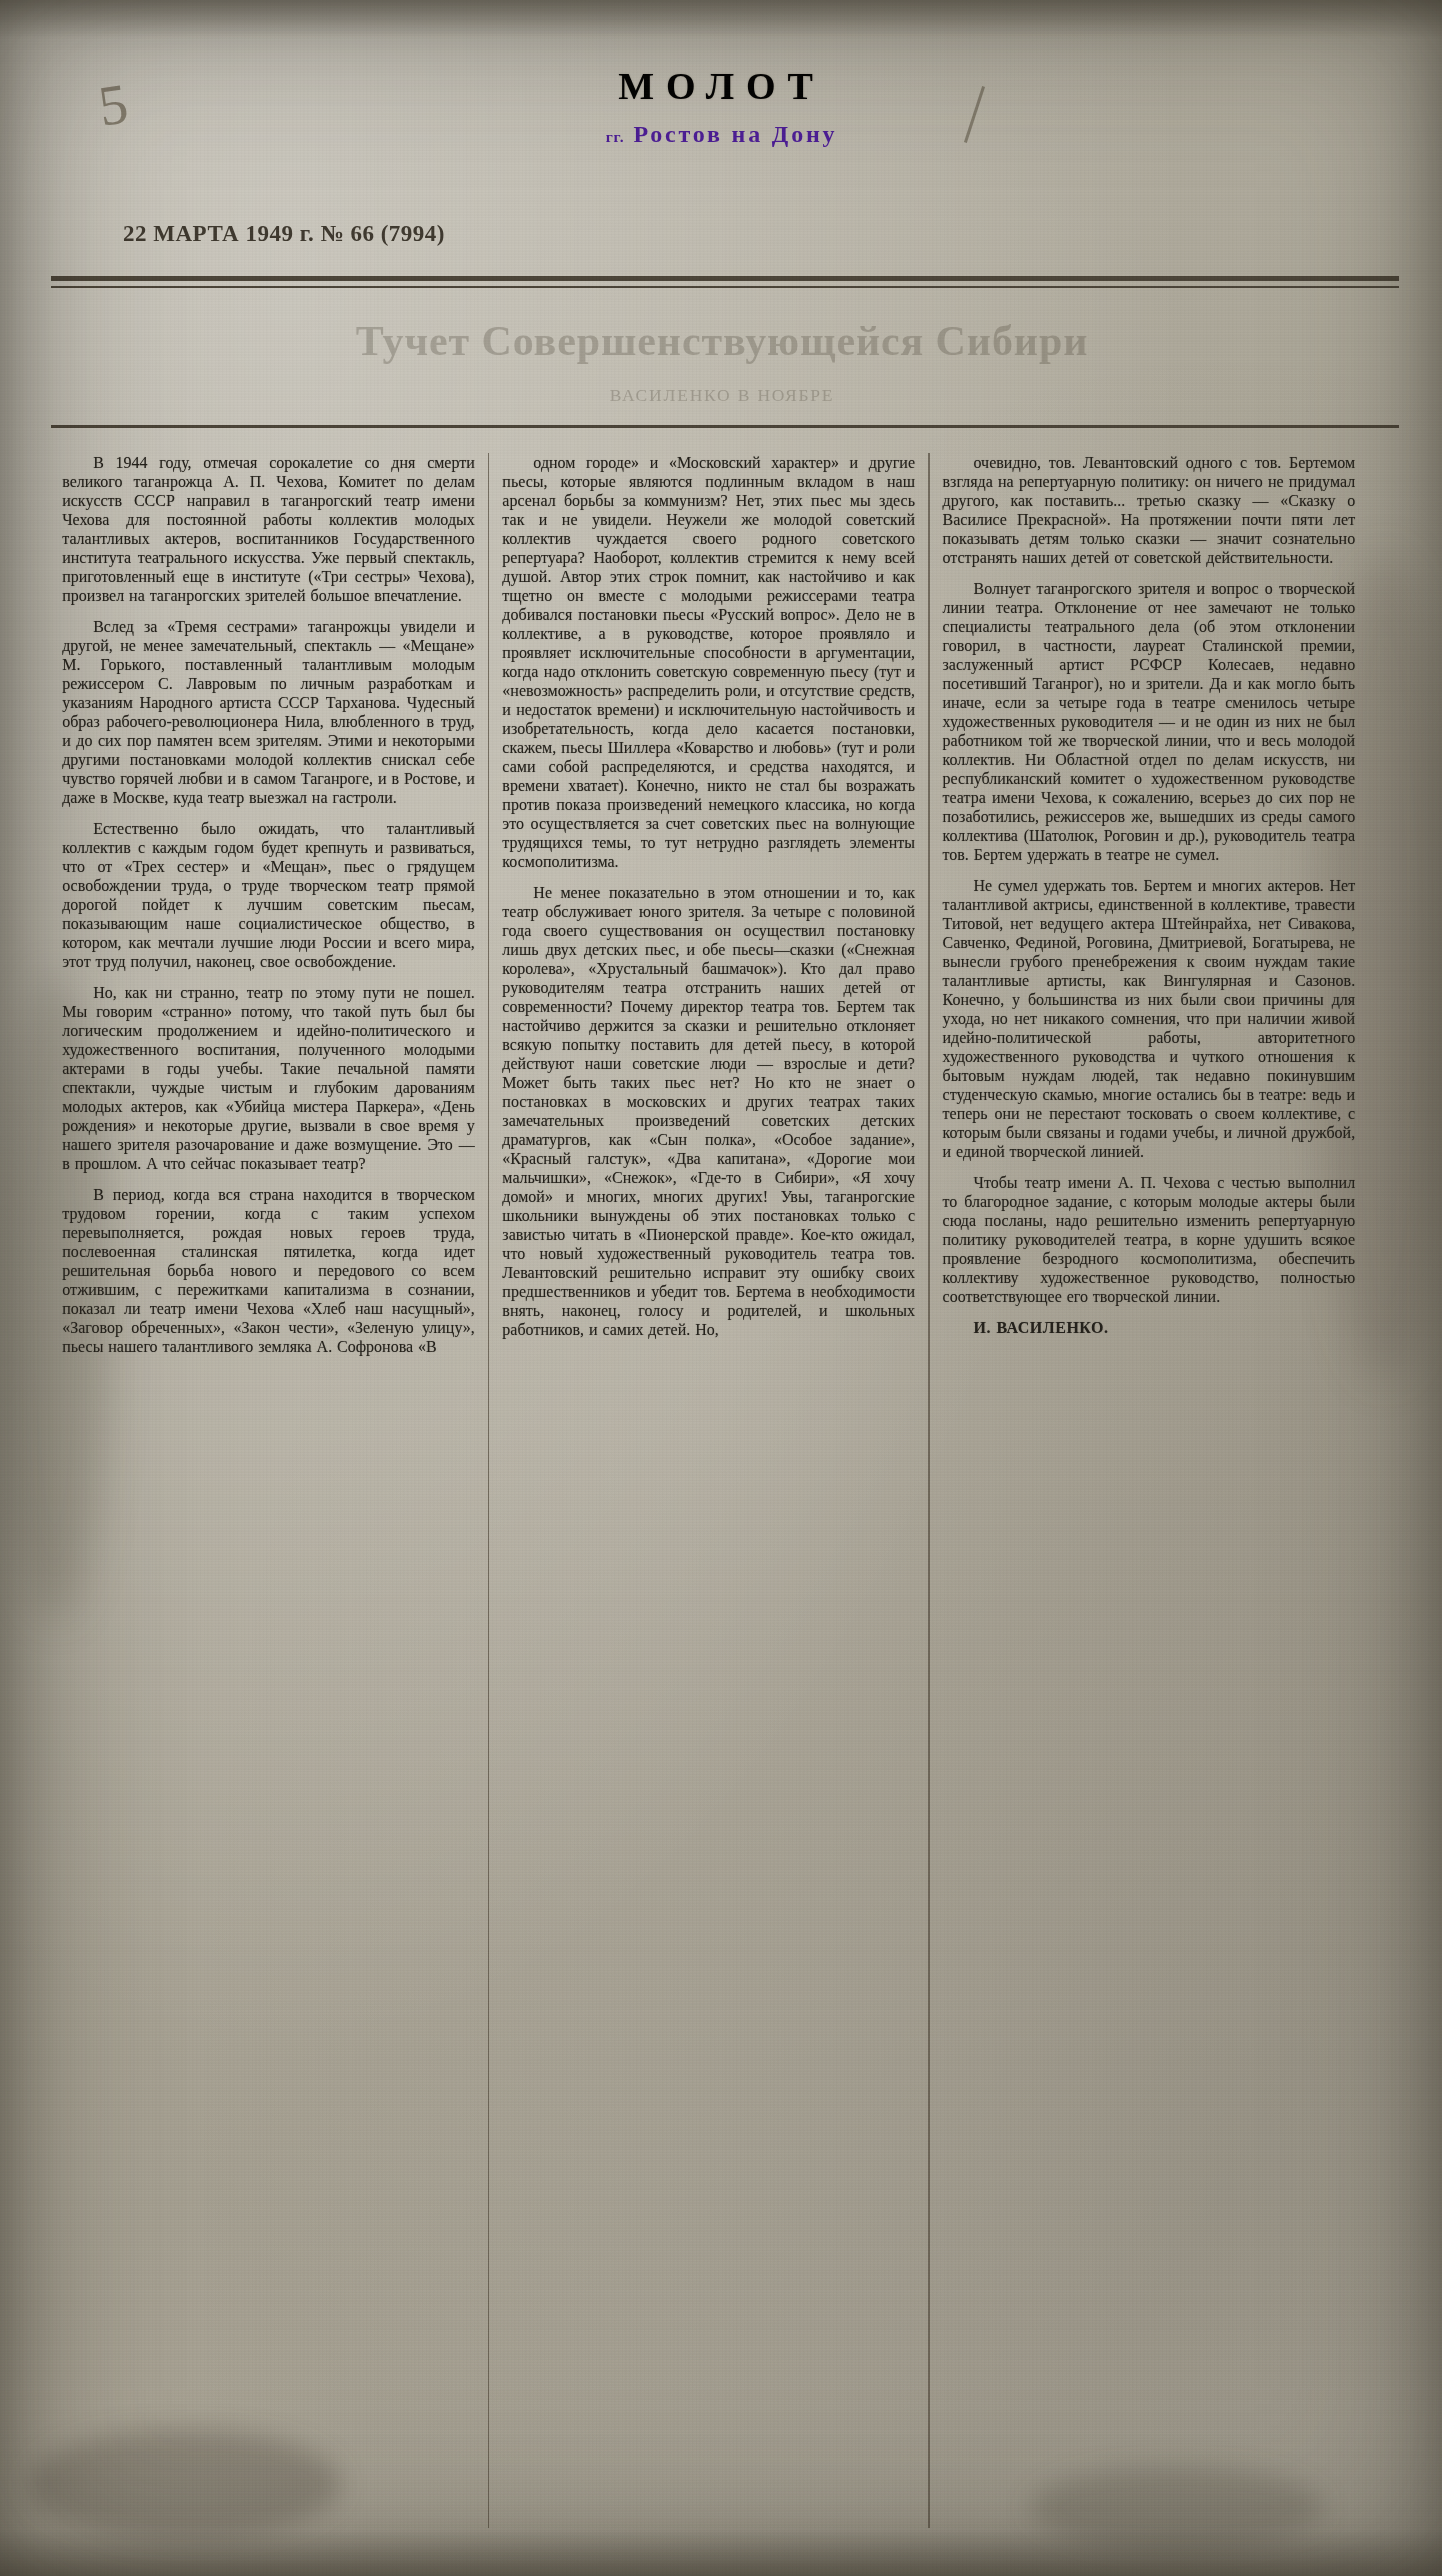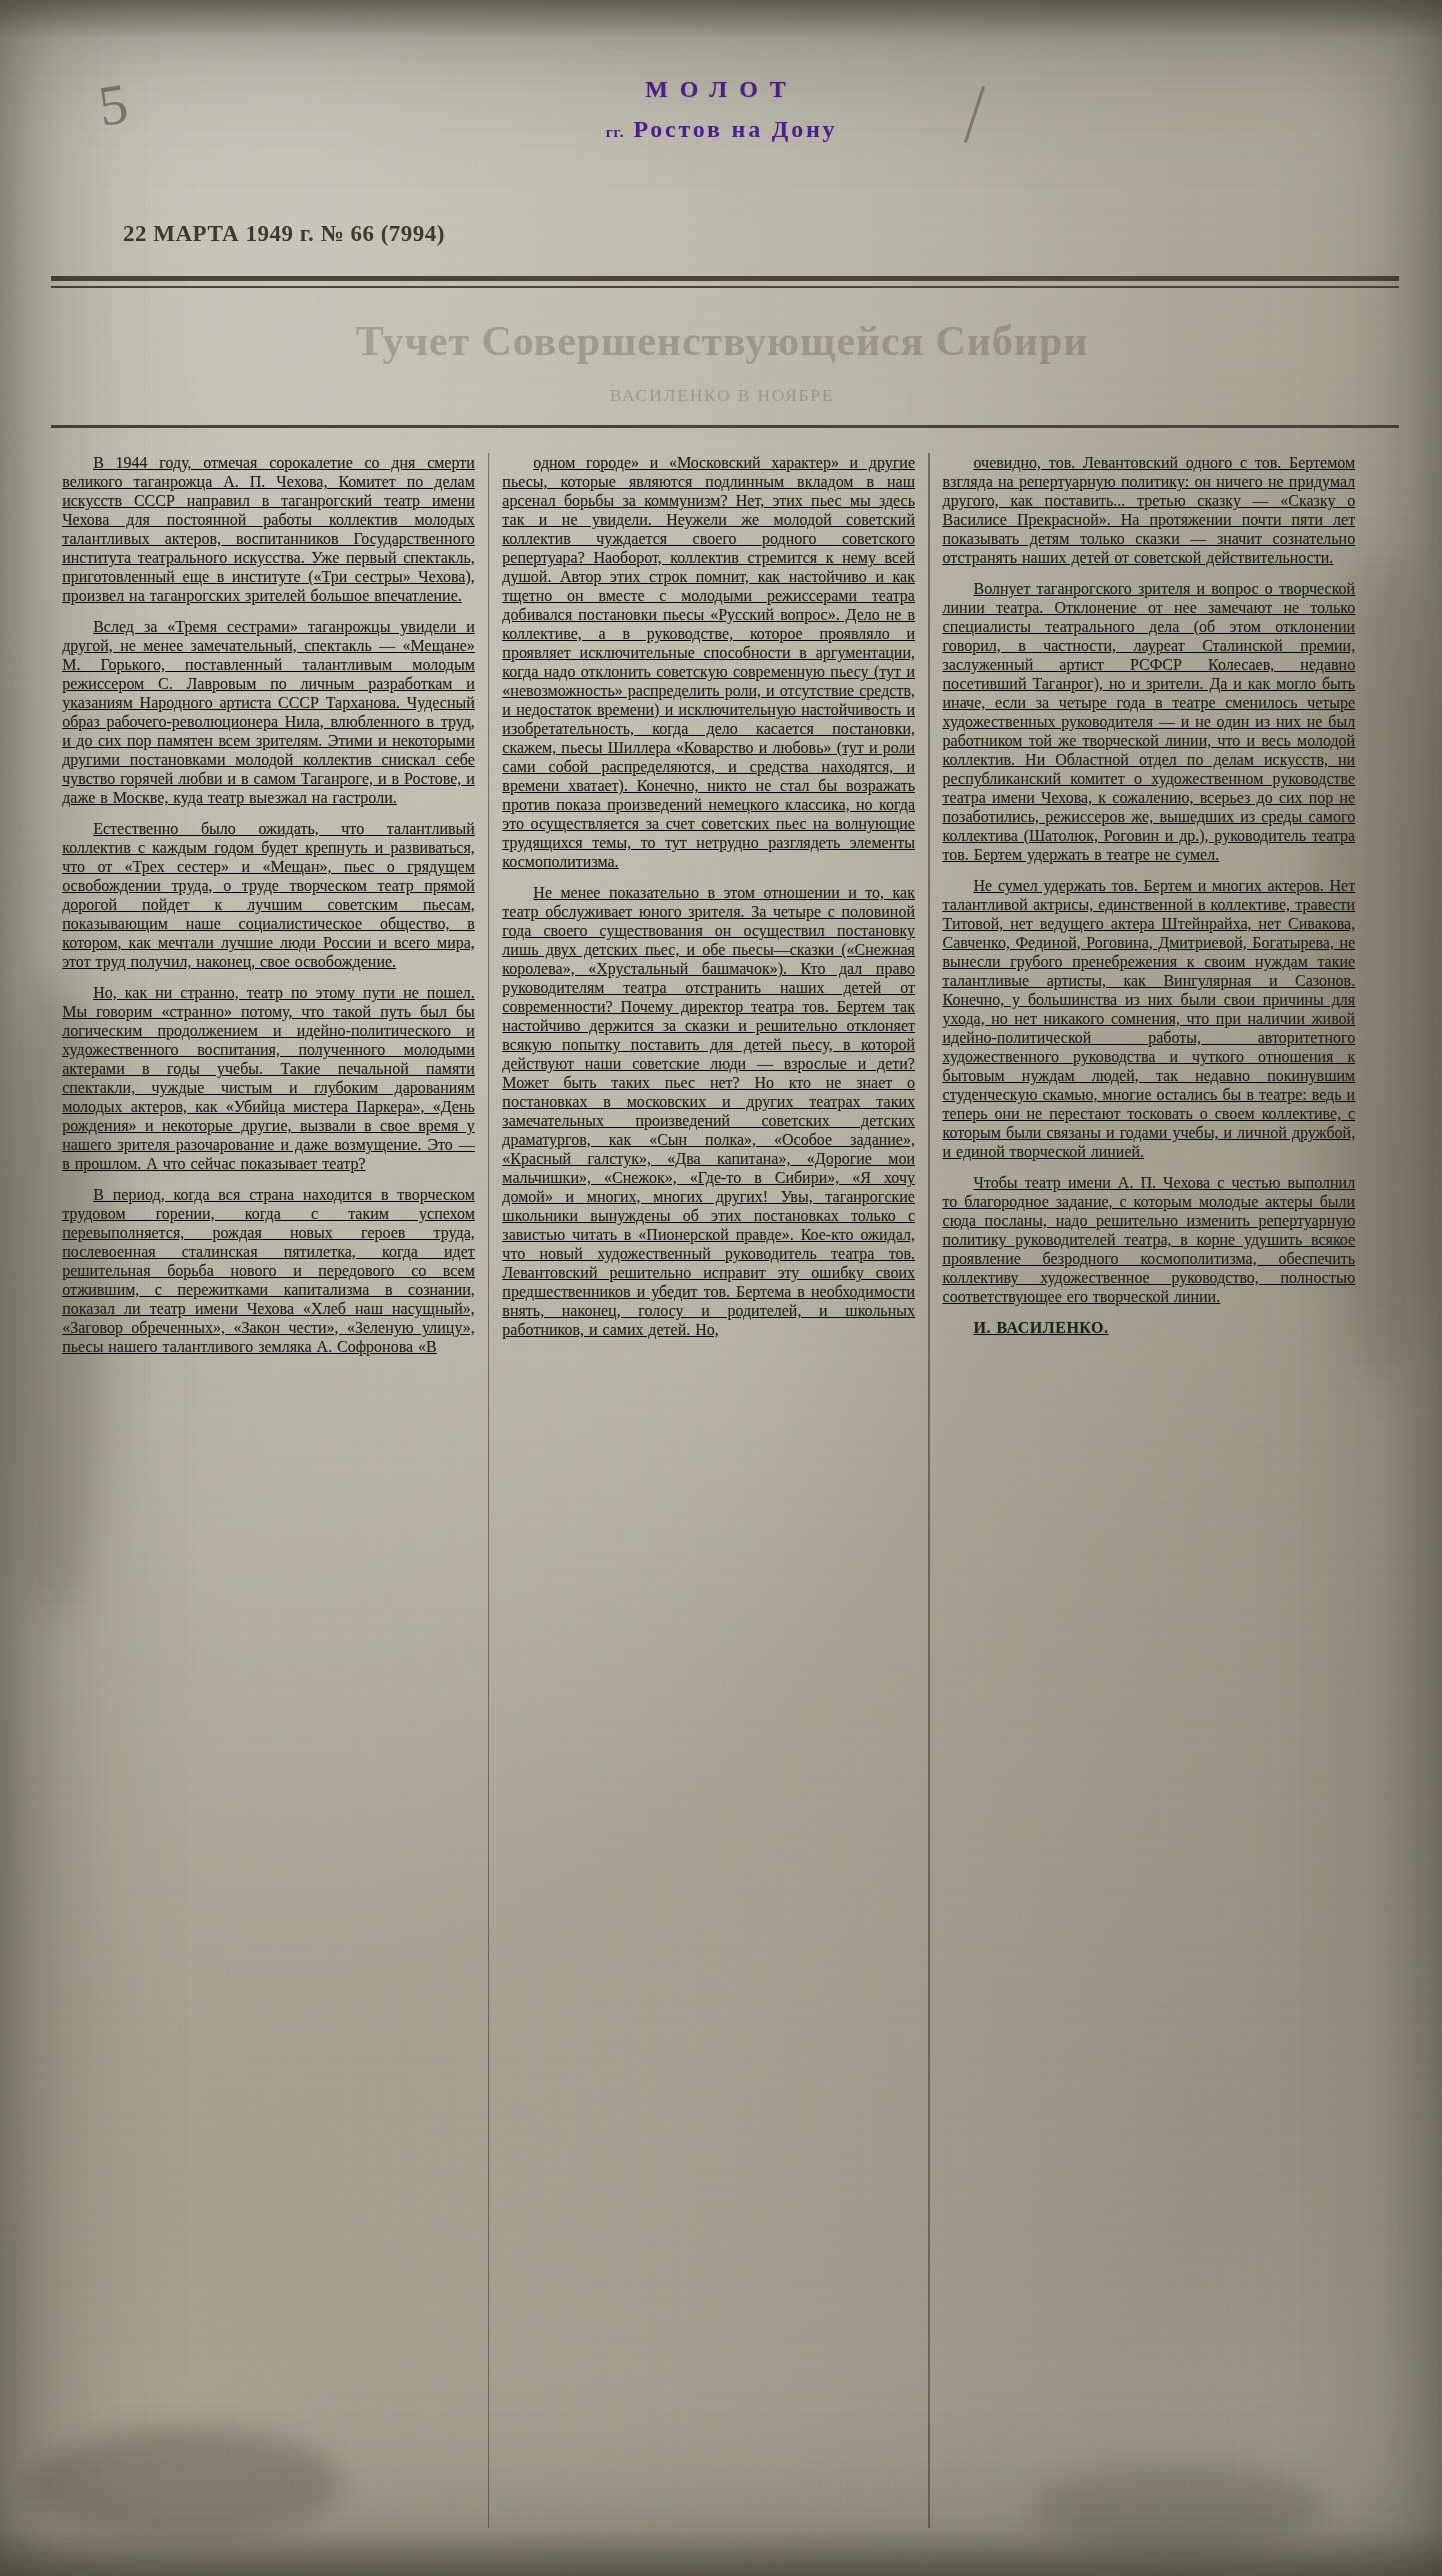--- a/index.html
+++ b/index.html
@@ -44,26 +44,25 @@
   
   .masthead {
     position: absolute;
     left: 0; top: 64px;
     width: 100%;
     text-align: center;
     color: #3a352c;
   }
   .masthead-title {
     font-family: "Liberation Serif", serif;
-    font-size: 24px;
+    font-size: 38px;
     letter-spacing: 12px;
     font-weight: 700;
-    color: #4c1d95;
+    color: #000000;
     text-shadow: 0 0 1.8px rgba(90,82,67,0.4);
-    margin-top: 12px;
   }
   .masthead-sub {
     margin-top: 13px;
     font-size: 24px;
     letter-spacing: 2.8px;
     font-weight: 700;
     color: #4c1d95;
   }
   .masthead-sub .small {
     font-size: 15.6px;
@@ -145,21 +144,20 @@
 
   
   .columns {
     position: absolute;
     left: 53px;
     top: 453px;
     width: 1343px;
     height: 2075px;
     display: flex;
     gap: 0;
-    text-decoration: underline;
   }
   .col {
     width: 431px;
     padding: 0 9.2px;
     box-sizing: border-box;
     position: relative;
   }
   .coldiv {
     width: 1.8px;
     background: #5a5244;

